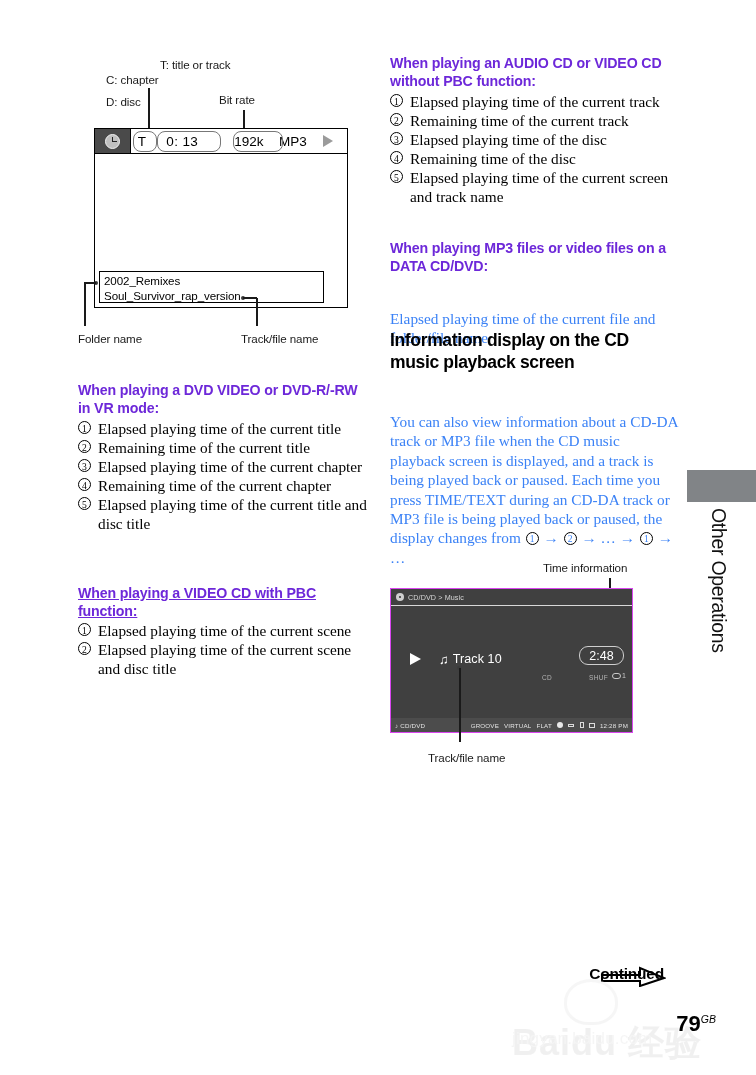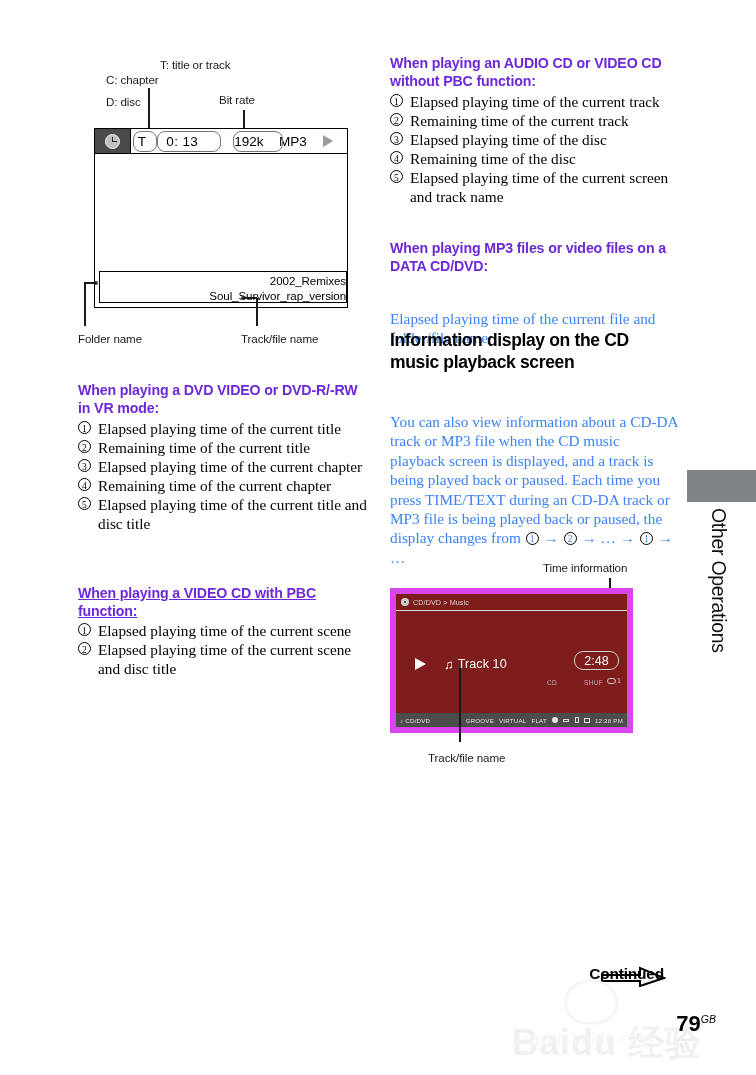--- a/index.html
+++ b/index.html
@@ -185,27 +185,26 @@
     pointer-events: none;
   }
   .oval-t    { left: 38px;  top: 2px;  width: 24px; height: 21px; }
   .oval-time { left: 62px;  top: 2px;  width: 64px; height: 21px; }
   .oval-rate { left: 138px; top: 2px;  width: 50px; height: 21px; }
 
   .fig1-filebox {
     position: absolute;
     left: 4px;
     bottom: 4px;
-    width: 248px;
+    width: 225px;
     height: 32px;
     border: 1.2px solid #000;
     box-sizing: border-box;
     padding: 1px 0 0 4px;
     background: #fff;
-    text-align: right;
   }
   .fig1-filebox div {
     font-family: "Liberation Sans", sans-serif;
     font-size: 11.6px;
     line-height: 15px;
     letter-spacing: -0.1px;
     color: #000;
   }
 
   
@@ -218,22 +217,22 @@
     background: #3a3a3a;
   }
 
   
   .fig2 {
     position: absolute;
     left: 390px;
     top: 588px;
     width: 243px;
     height: 145px;
-    background: #7f1d1d;
-    border: 6px solid #d946ef;
+    background: #404040;
+    border: 1px solid #d946ef;
     box-sizing: border-box;
     overflow: hidden;
   }
   .fig2-crumb {
     position: absolute;
     left: 0; top: 0;
     width: 100%;
     height: 17px;
     display: flex;
     align-items: center;

